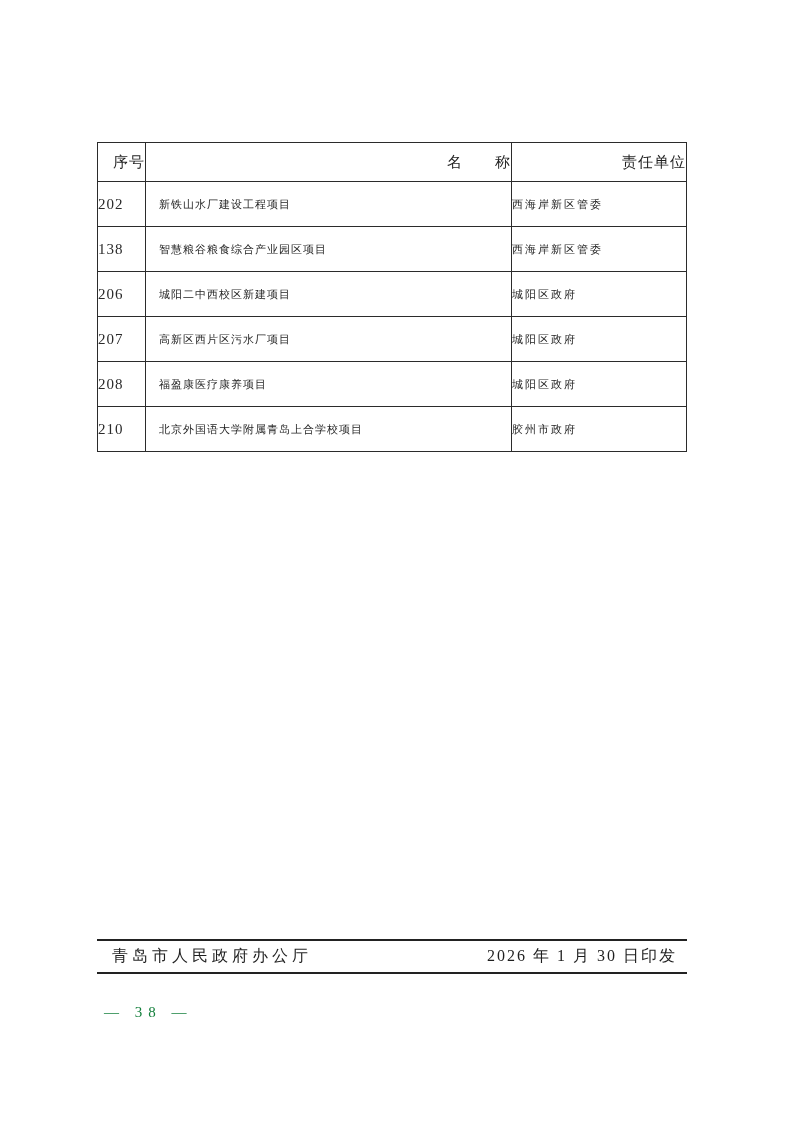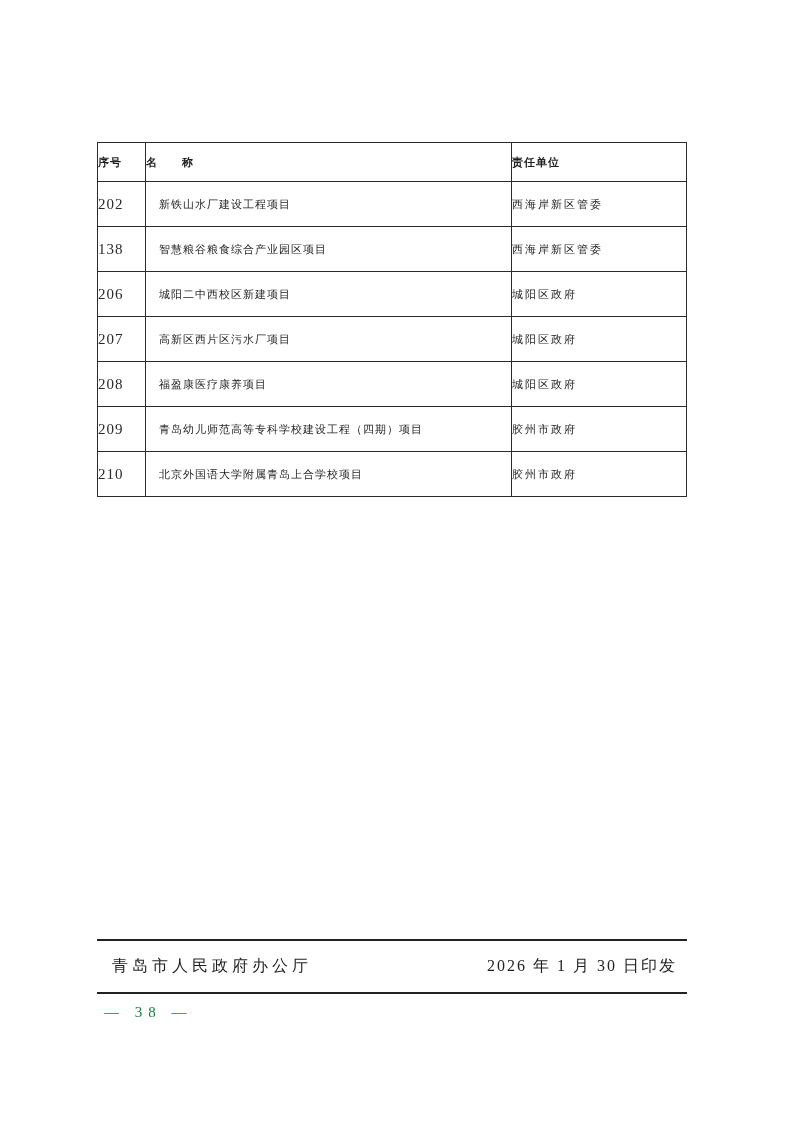--- a/index.html
+++ b/index.html
@@ -32,24 +32,24 @@
   .doc-table col.c-name { width: 366px; }
   .doc-table col.c-unit { width: 175px; }
   .doc-table th, .doc-table td {
     border: 1px solid #2b2b2b;
     vertical-align: middle;
     font-size: 11px;
     background: #ffffff;
   }
   .doc-table thead th {
     height: 39px;
-    font-weight: bold;
-    text-align: left;
+    font-weight: normal;
+    text-align: right;
     letter-spacing: 1px;
-    font-size: 11px;
+    font-size: 15px;
   }
   .doc-table tbody td { height: 45px; }
   .doc-table td.cell-no {
     text-align: left;
     letter-spacing: 1px;
     font-size: 15px;
     color: #2a2a2a;
   }
   .doc-table td.cell-name {
     text-align: justify;
@@ -60,21 +60,21 @@
   .doc-table td.cell-unit {
     text-align: left;
     letter-spacing: 2px;
   }
   
   .print-block {
     position: absolute;
     left: 97px;
     top: 939px;
     width: 590px;
-    height: 55px;
+    height: 35px;
     border-top: 2px solid #222;
     border-bottom: 2px solid #222;
     display: flex;
     align-items: center;
     justify-content: space-between;
     padding: 0 10px 0 15px;
     font-size: 16px;
   }
   .issuer   { letter-spacing: 4px; }
   .print-date { letter-spacing: 2px; }
@@ -127,25 +127,20 @@
             <td class="cell-no">207</td>
             <td class="cell-name">高新区西片区污水厂项目</td>
             <td class="cell-unit">城阳区政府</td>
           </tr>
           <tr>
             <td class="cell-no">208</td>
             <td class="cell-name">福盈康医疗康养项目</td>
             <td class="cell-unit">城阳区政府</td>
           </tr>
           <tr>
-            <td class="cell-no">209</td>
-            <td class="cell-name">青岛幼儿师范高等专科学校建设工程（四期）项目</td>
-            <td class="cell-unit">胶州市政府</td>
-          </tr>
-          <tr>
             <td class="cell-no">210</td>
             <td class="cell-name">北京外国语大学附属青岛上合学校项目</td>
             <td class="cell-unit">胶州市政府</td>
           </tr>
         </tbody>
     </table>
   </div>
 
   <div class="print-block">
     <span class="issuer">青岛市人民政府办公厅</span>

